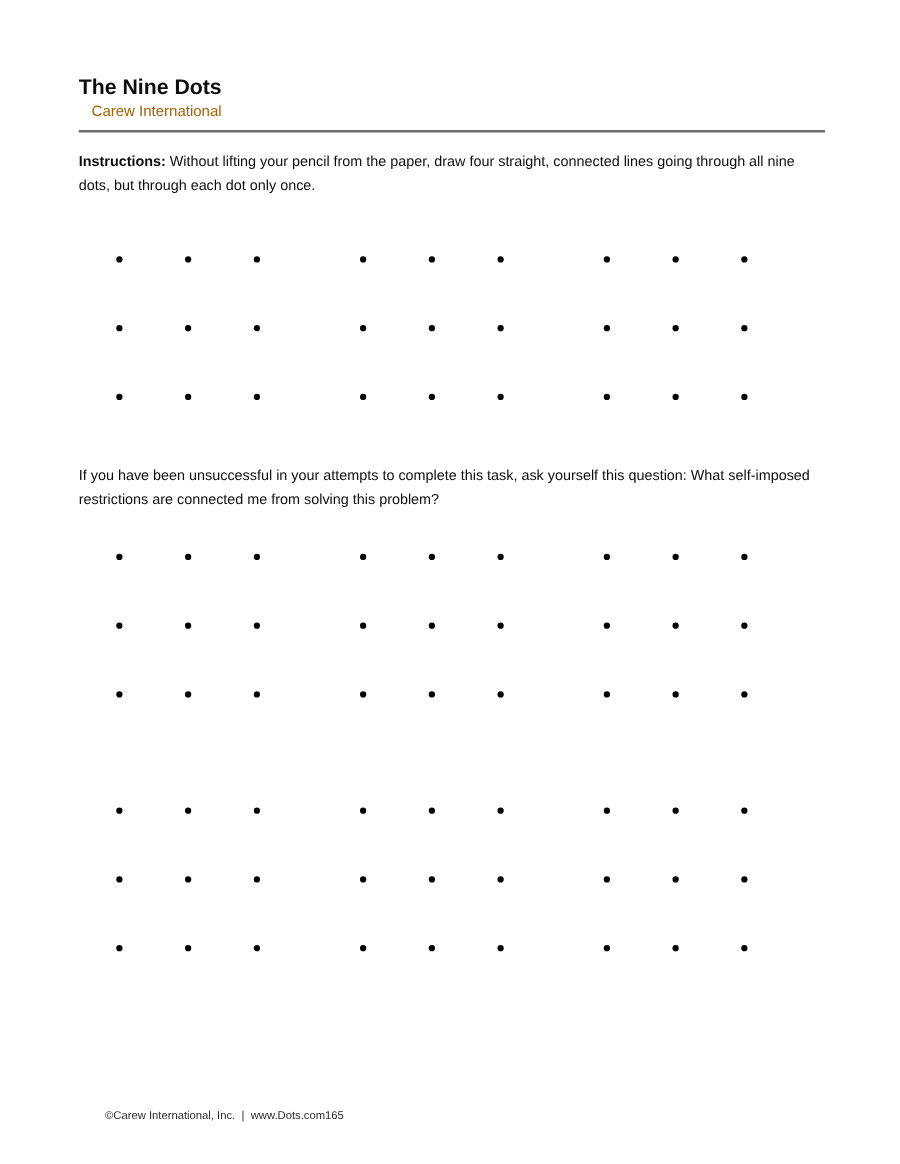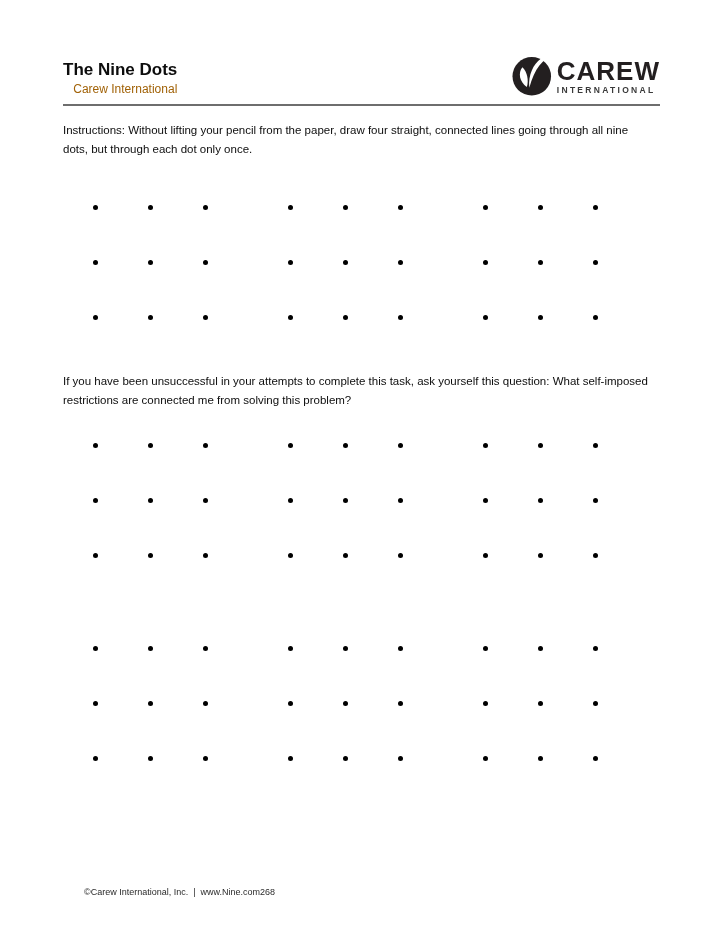--- a/index.html
+++ b/index.html
@@ -71,21 +71,21 @@
   
   .para {
     position: absolute;
     left: 63px;
     width: 590px;
     margin: 0;
     font-size: 11.5px;
     line-height: 19px;
     color: #0d0d0d;
   }
-  .para strong { font-weight: normal; margin-top: 33px; }
+  .para strong { font-weight: bold; margin-top: 33px; }
   .para-instructions { top: 121px; }
   .para-question { top: 372px; }
 
   
   .dot-section { position: absolute; left: 93px; }
   .dot-section-1 { top: 205px; }
   .dot-section-2 { top: 443px; }
   .grid-band { display: flex; gap: 80px; }
   .grid-band + .grid-band { margin-top: 88px; }
   .nine-grid {
@@ -114,31 +114,20 @@
 </head>
 <body>
 
 <div class="page">
 
   <div class="header">
     <div class="title-block">
       <h1 class="page-title">The Nine Dots</h1>
       <p class="page-subtitle">Carew International</p>
     </div>
-    <div class="logo">
-      <svg class="logo-mark" viewBox="0 0 100 100" xmlns="http://www.w3.org/2000/svg" aria-hidden="true">
-        <circle cx="47" cy="52" r="47" fill="#231f20"></circle>
-        <path d="M 100 0 C 74 10 54 32 41 80 C 38 48 51 22 69 9 C 78 2 90 0 100 0 Z" fill="#ffffff"></path>
-        <path d="M 35 78 C 17 66 13 44 24 30 C 36 41 40 62 35 78 Z" fill="#ffffff"></path>
-      </svg>
-      <div class="logo-text">
-        <span class="logo-brand">CAREW</span>
-        <span class="logo-tagline">INTERNATIONAL</span>
-      </div>
-    </div>
   </div>
 
   <p class="para para-instructions"><strong>Instructions:</strong> <span>Without lifting your pencil from the paper, draw four straight, connected lines going through all nine dots, but through each dot only once.</span></p>
 
   <div class="dot-section dot-section-1">
       <div class="grid-band">
         <div class="nine-grid">
           <span class="dot" style="background: rgb(0, 0, 0);"></span>
           <span class="dot" style="background: rgb(0, 0, 0);"></span>
           <span class="dot" style="background: rgb(0, 0, 0);"></span>
@@ -246,18 +235,18 @@
           <span class="dot" style="background: rgb(0, 0, 0);"></span>
           <span class="dot" style="background: rgb(0, 0, 0);"></span>
         </div>
       </div>
     </div>
 
   <div class="footer">
     <div class="footer-left">
       <span>©Carew International, Inc.</span>
       <span>|</span>
-      <span>www.Nine.com</span>
-    </div>
-    <span>268</span>
+      <span>www.Dots.com</span>
+    </div>
+    <span>165</span>
   </div>
 
 </div>
 
 </body></html>

